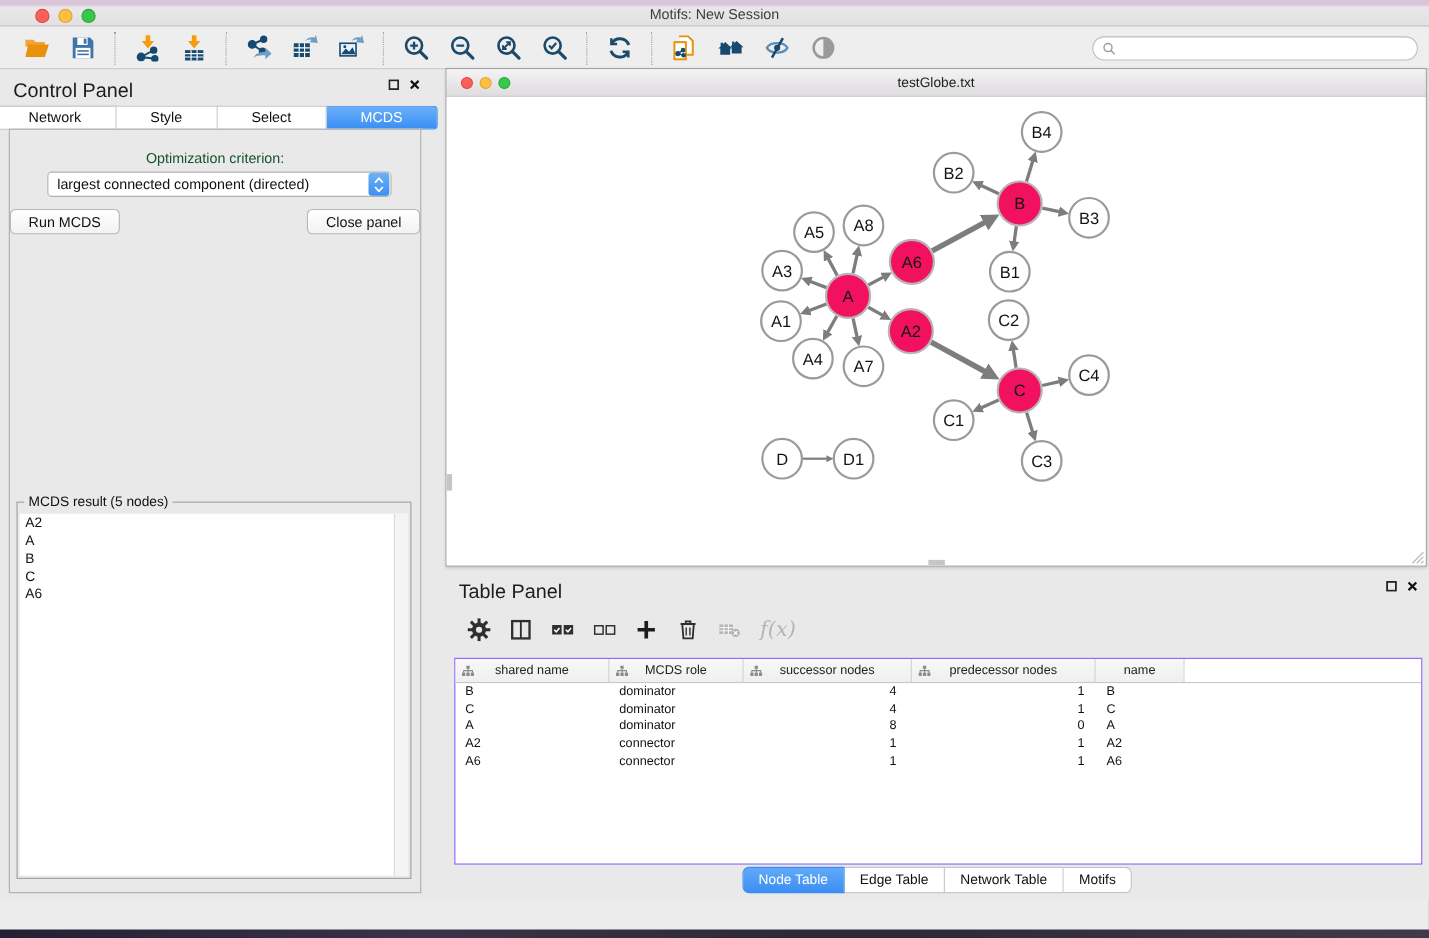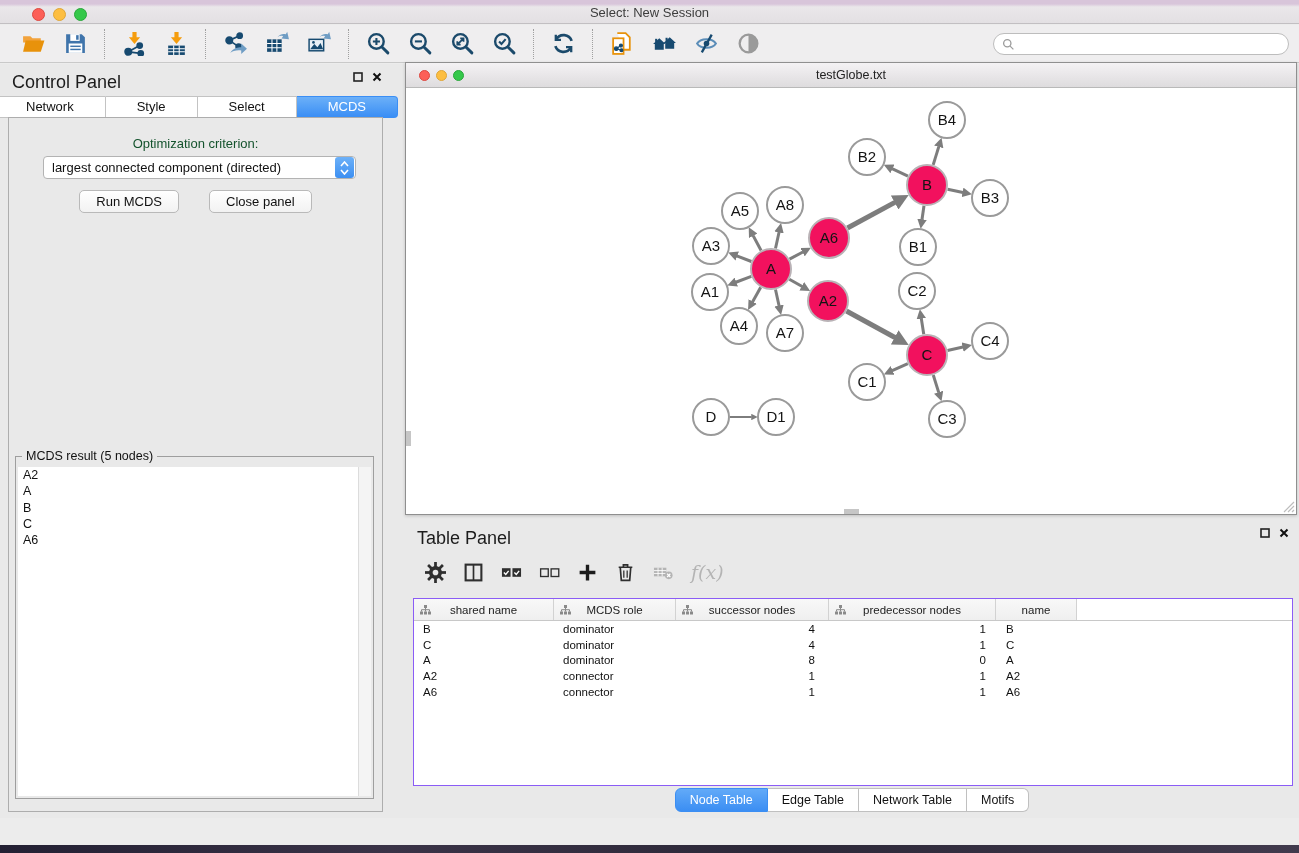--- a/index.html
+++ b/index.html
@@ -52,21 +52,21 @@
 
   .cp-content { position:absolute; left:8px; right:9px; top:53px; bottom:6px;
     border:1px solid #adadad; background:#e9e9e9; }
   .opt-label { position:absolute; top:18px; left:0; right:0; text-align:center; font-size:13px; color:#14532d; }
   .cp-select { position:absolute; top:38px; left:34px; right:26px; height:23px; background:#fff;
     border:1px solid #b3b3b3; border-radius:4px; display:flex; align-items:center; cursor:pointer; }
   .cp-select .val { flex:1; font-size:13px; color:#111; padding-left:8px; white-space:nowrap; overflow:hidden; }
   .cp-select .stepper { width:19px; height:21px; border-radius:3px;
     background:linear-gradient(#6db1f8,#3c8ff2); display:flex; flex-direction:column;
     align-items:center; justify-content:center; gap:2px; margin-right:1px; }
-  .cp-buttons { position:absolute; top:72px; left:0; right:0; display:flex; justify-content:center; gap:30px; }
+  .cp-buttons { position:absolute; top:72px; left:0; right:0; display:flex; justify-content:space-between; gap:30px; }
   .cp-btn { height:23px; background:linear-gradient(#ffffff,#f2f2f2); border:1px solid #b9b9b9;
     border-radius:5px; font-size:13px; color:#111; padding:0 16px; cursor:pointer;
     font-family:"Liberation Sans",sans-serif; }
 
   .result-group { position:absolute; left:6px; right:8px; top:338px; bottom:12px; border:1px solid #9e9e9e; }
   .result-title { position:absolute; top:-8px; left:6px; background:#e9e9e9; padding:0 4px;
     font-size:12.5px; color:#111; }
   .result-list { position:absolute; left:2px; right:2px; top:10px; bottom:2px; background:#fff; }
   .result-item { font-size:12.5px; color:#111; line-height:16.3px; padding-left:5px; }
   .result-scroll { position:absolute; right:0; top:0; bottom:0; width:13px; background:#f4f4f4;
@@ -129,21 +129,21 @@
 <body>
 
 <div class="app">
 
   <div class="titlebar">
     <div class="lights">
       <div class="light red"></div>
       <div class="light yellow"></div>
       <div class="light green"></div>
     </div>
-    <div class="title">Select: New Session</div>
+    <div class="title">Motifs: New Session</div>
   </div>
 
   <div class="toolbar">
     <div class="tbi">
       <svg viewBox="0 0 24 24">
           <path d="M2 5h7l2 2h8v4H2z" fill="#f2a33c"></path>
           <path d="M2 20L4.5 9h18L19 20z" fill="#e8920b"></path>
         </svg>
     </div>
     <div class="tbi">

